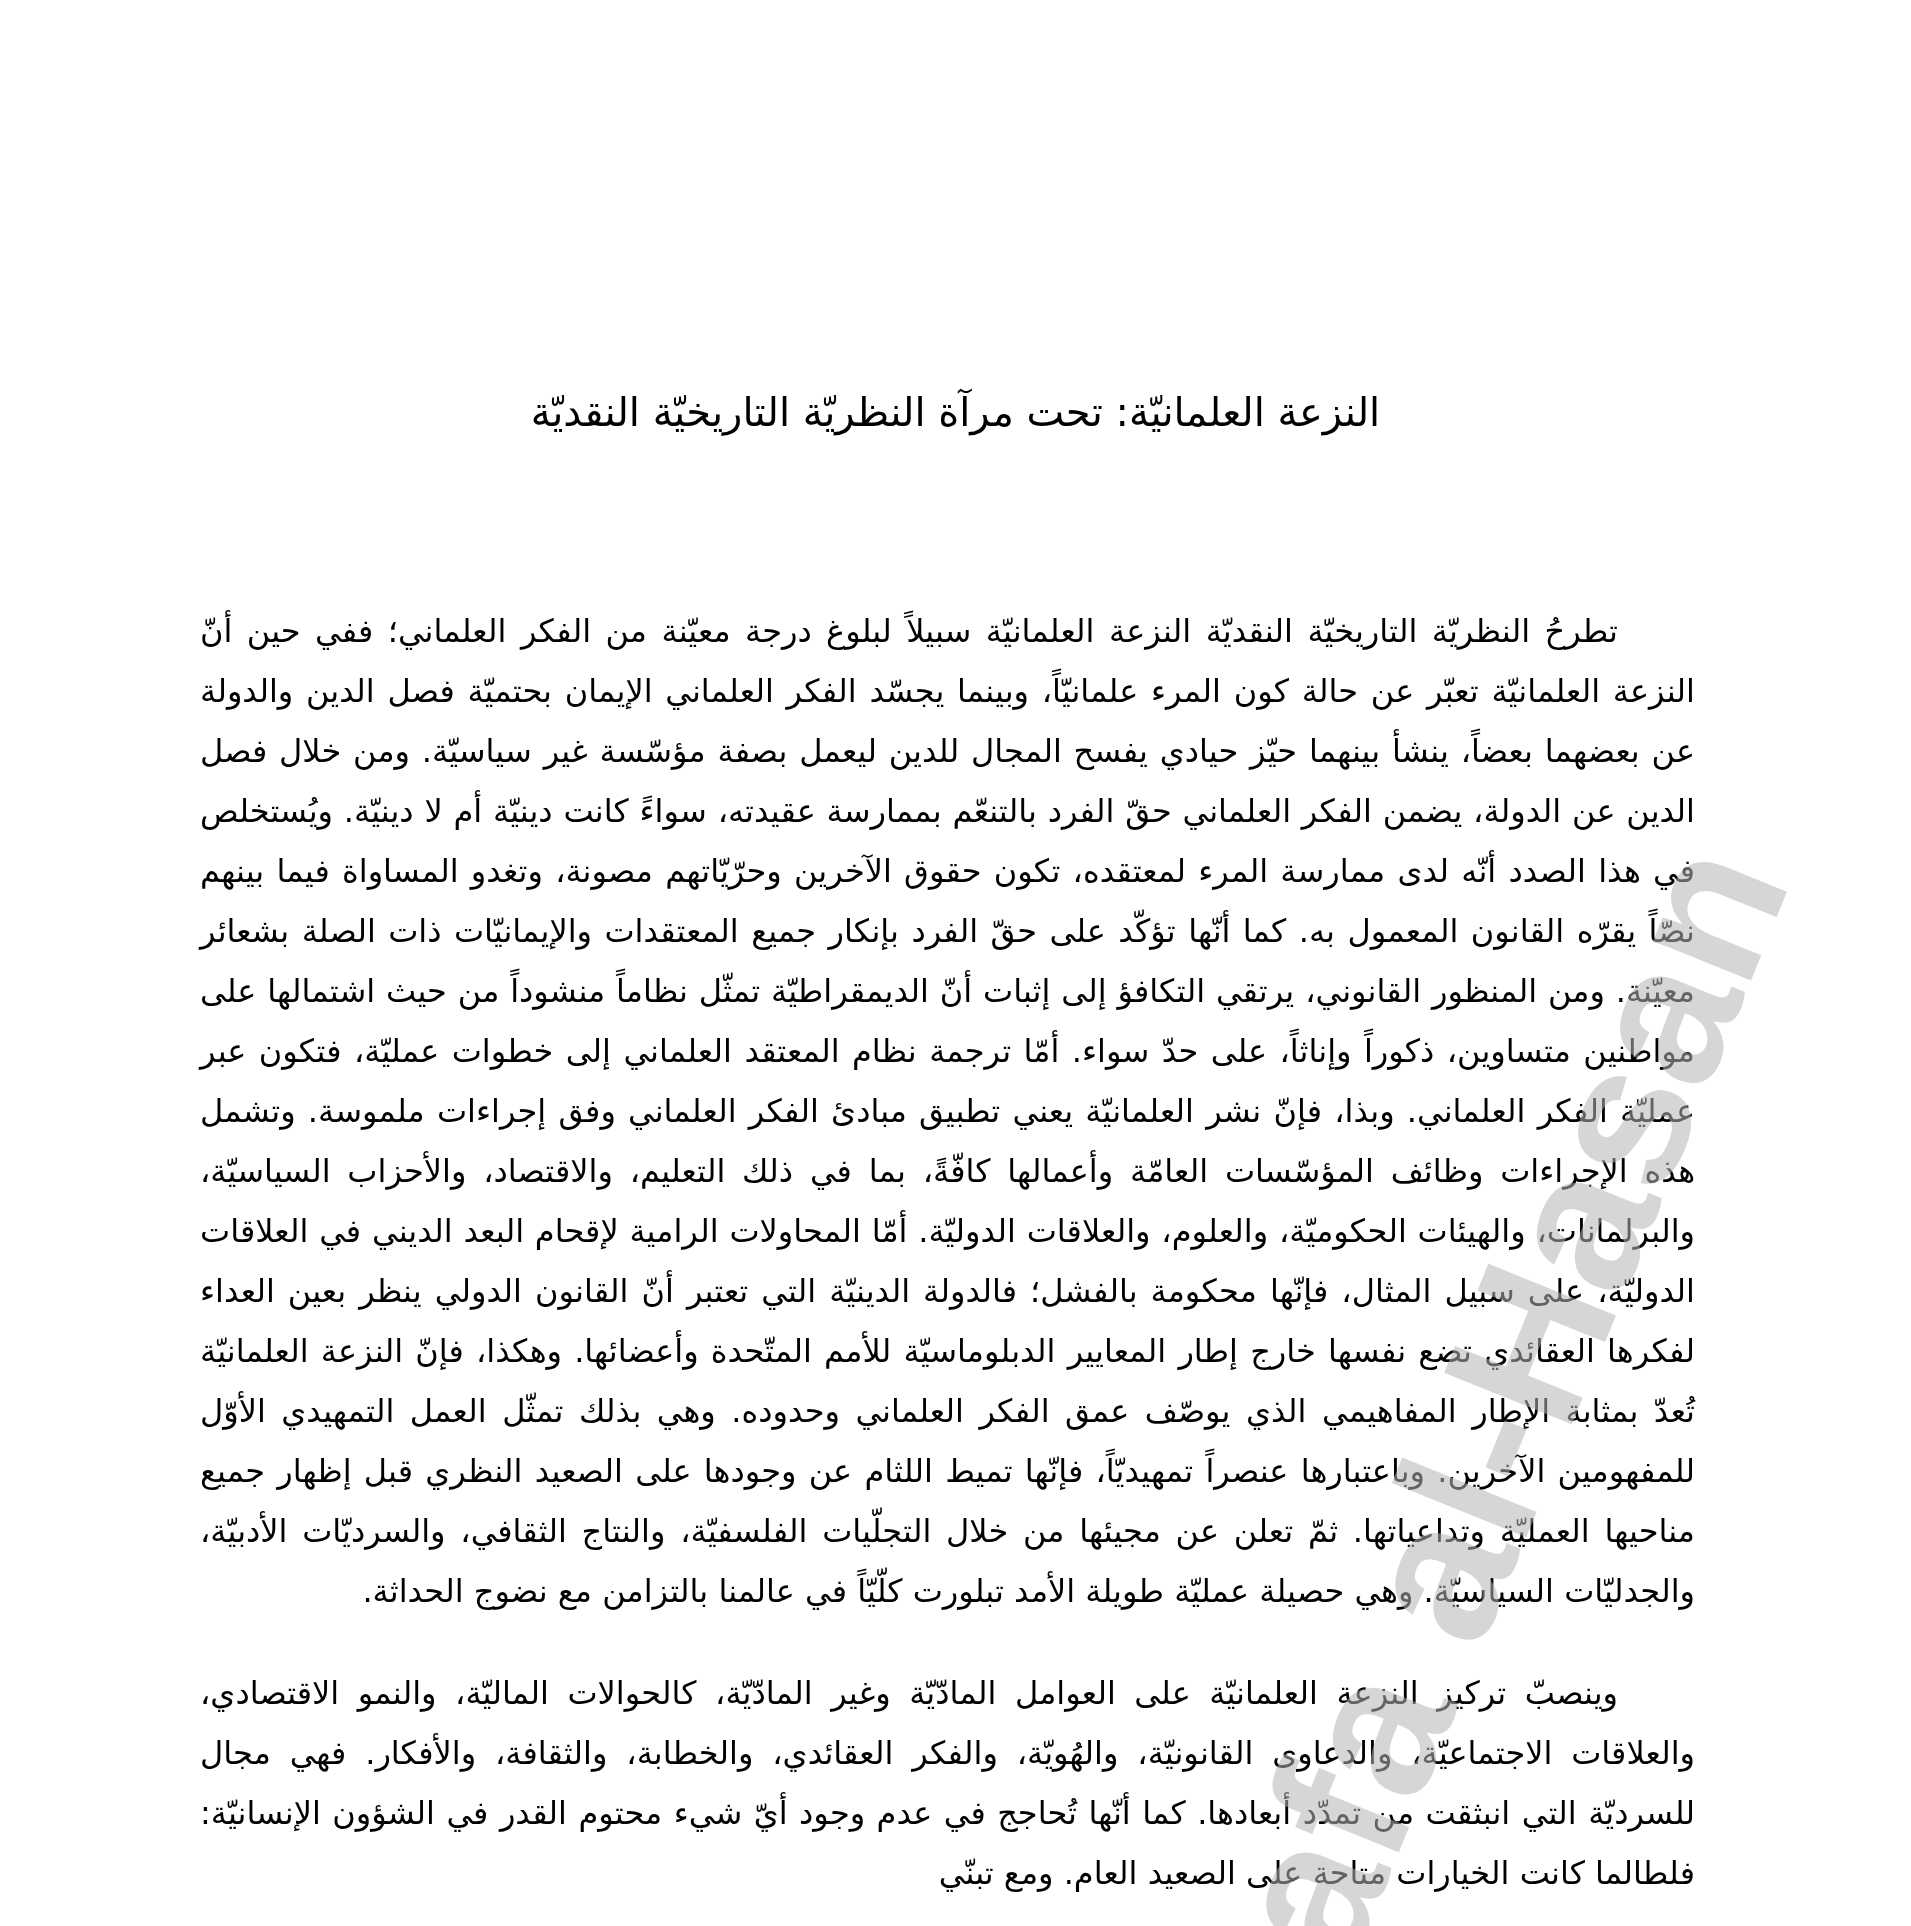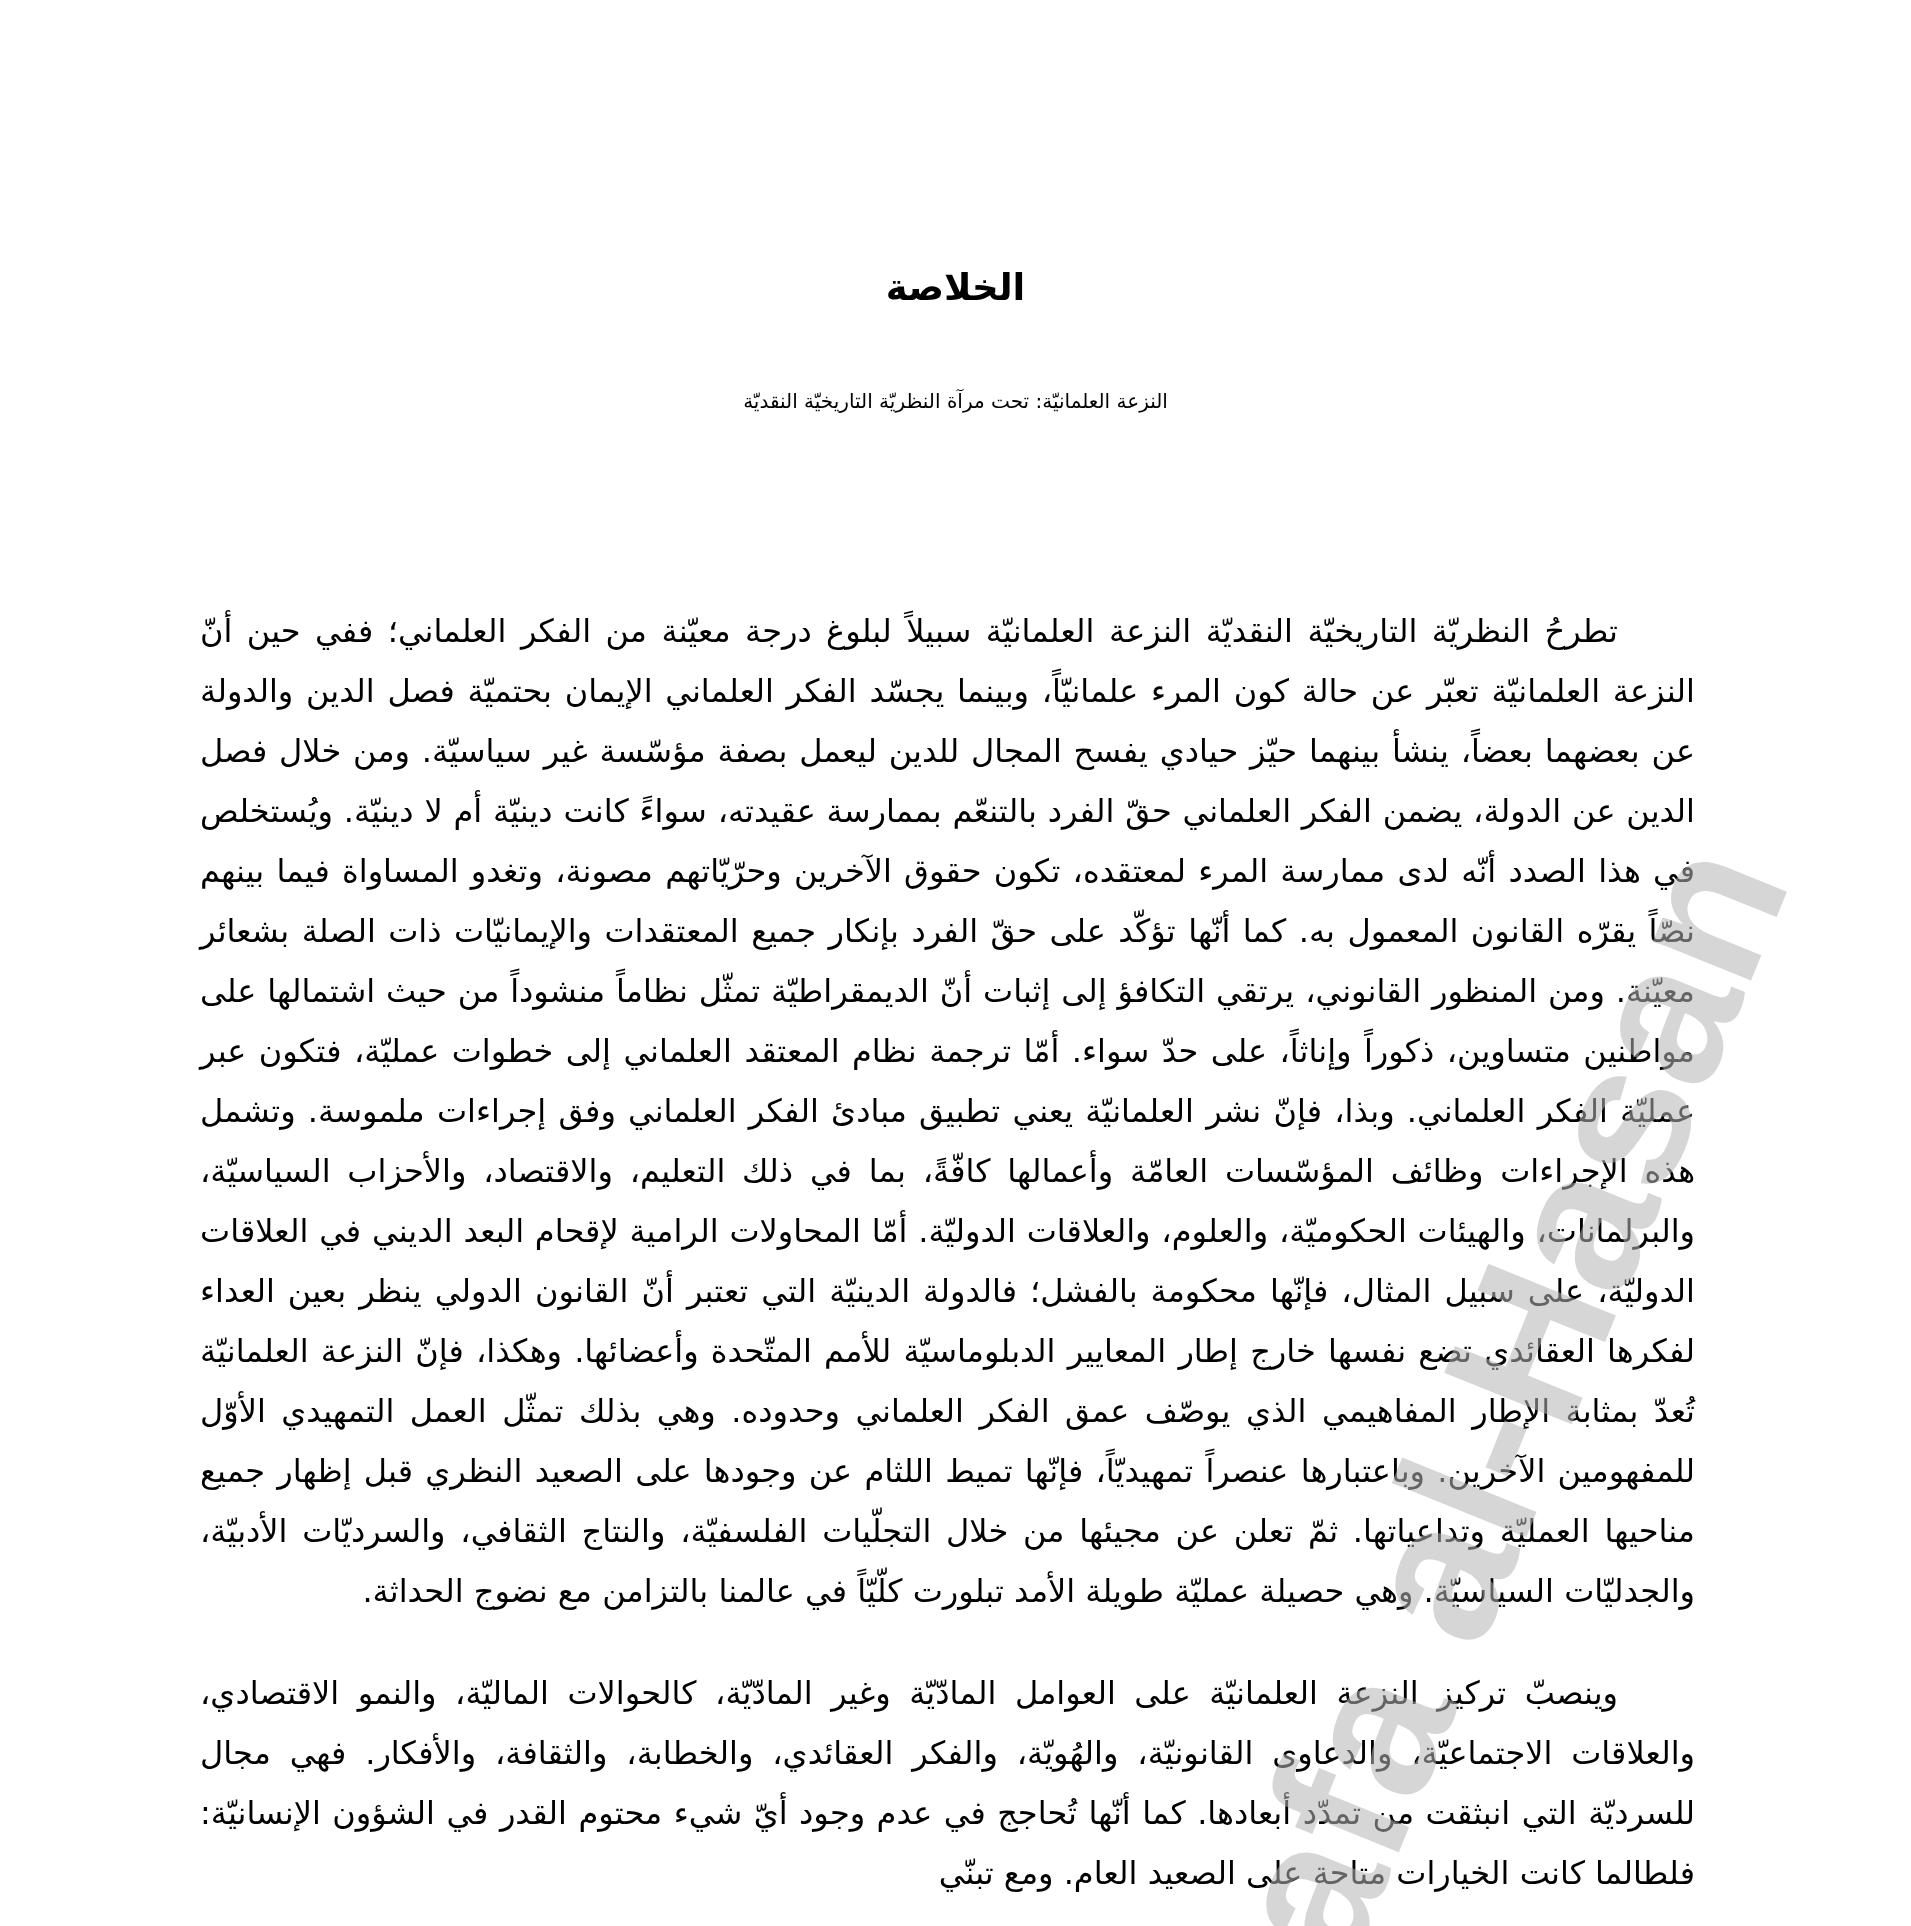--- a/index.html
+++ b/index.html
@@ -7,40 +7,39 @@
     width: 1911px; height: 2703px; position: relative; overflow: hidden;
     font-family: "DejaVu Sans", sans-serif; color: #000;
   }
   .page { position: absolute; inset: 0; direction: rtl; }
   .title {
     position: absolute; top: 266px; left: 0; right: 0; text-align: center;
     font-family: "DejaVu Sans", sans-serif; font-weight: bold; font-size: 37px;
   }
   .subtitle {
     position: absolute; top: 389px; left: 0; right: 0; text-align: center;
-    font-family: "DejaVu Sans", sans-serif; font-size: 20px;
+    font-family: "DejaVu Sans", sans-serif; font-size: 40px;
   }
   .body-text {
     position: absolute; top: 601px; left: 200px; right: 200px;
     font-family: "DejaVu Sans", sans-serif; font-size: 32px; line-height: 60px;
     text-align: justify; text-align-last: right;
   }
   .body-text p { margin: 0 16px 42px 0; text-indent: 77px; }
   .watermark {
     position: absolute; left: 597px; top: 1502px;
     font-family: "Liberation Sans", sans-serif; font-weight: bold; font-size: 200px;
     color: rgba(180,180,180,0.55); transform: rotate(-68deg); transform-origin: center;
     direction: ltr; white-space: nowrap; pointer-events: none;
   }
 </style>
 </head>
 <body>
 
 <div class="page">
-  <div class="title">الخلاصة</div>
   <div class="subtitle">النزعة العلمانيّة: تحت مرآة النظريّة التاريخيّة النقديّة</div>
   <div class="body-text">
     <p>تطرحُ النظريّة التاريخيّة النقديّة النزعة العلمانيّة سبيلاً لبلوغ درجة معيّنة من الفكر العلماني؛ ففي حين أنّ النزعة العلمانيّة تعبّر عن حالة كون المرء علمانيّاً، وبينما يجسّد الفكر العلماني الإيمان بحتميّة فصل الدين والدولة عن بعضهما بعضاً، ينشأ بينهما حيّز حيادي يفسح المجال للدين ليعمل بصفة مؤسّسة غير سياسيّة. ومن خلال فصل الدين عن الدولة، يضمن الفكر العلماني حقّ الفرد بالتنعّم بممارسة عقيدته، سواءً كانت دينيّة أم لا دينيّة. ويُستخلص في هذا الصدد أنّه لدى ممارسة المرء لمعتقده، تكون حقوق الآخرين وحرّيّاتهم مصونة، وتغدو المساواة فيما بينهم نصّاً يقرّه القانون المعمول به. كما أنّها تؤكّد على حقّ الفرد بإنكار جميع المعتقدات والإيمانيّات ذات الصلة بشعائر معيّنة. ومن المنظور القانوني، يرتقي التكافؤ إلى إثبات أنّ الديمقراطيّة تمثّل نظاماً منشوداً من حيث اشتمالها على مواطنين متساوين، ذكوراً وإناثاً، على حدّ سواء. أمّا ترجمة نظام المعتقد العلماني إلى خطوات عمليّة، فتكون عبر عمليّة الفكر العلماني. وبذا، فإنّ نشر العلمانيّة يعني تطبيق مبادئ الفكر العلماني وفق إجراءات ملموسة. وتشمل هذه الإجراءات وظائف المؤسّسات العامّة وأعمالها كافّةً، بما في ذلك التعليم، والاقتصاد، والأحزاب السياسيّة، والبرلمانات، والهيئات الحكوميّة، والعلوم، والعلاقات الدوليّة. أمّا المحاولات الرامية لإقحام البعد الديني في العلاقات الدوليّة، على سبيل المثال، فإنّها محكومة بالفشل؛ فالدولة الدينيّة التي تعتبر أنّ القانون الدولي ينظر بعين العداء لفكرها العقائدي تضع نفسها خارج إطار المعايير الدبلوماسيّة للأمم المتّحدة وأعضائها. وهكذا، فإنّ النزعة العلمانيّة تُعدّ بمثابة الإطار المفاهيمي الذي يوصّف عمق الفكر العلماني وحدوده. وهي بذلك تمثّل العمل التمهيدي الأوّل للمفهومين الآخرين. وباعتبارها عنصراً تمهيديّاً، فإنّها تميط اللثام عن وجودها على الصعيد النظري قبل إظهار جميع مناحيها العمليّة وتداعياتها. ثمّ تعلن عن مجيئها من خلال التجلّيات الفلسفيّة، والنتاج الثقافي، والسرديّات الأدبيّة، والجدليّات السياسيّة. وهي حصيلة عمليّة طويلة الأمد تبلورت كلّيّاً في عالمنا بالتزامن مع نضوج الحداثة.</p>
     <p>وينصبّ تركيز النزعة العلمانيّة على العوامل المادّيّة وغير المادّيّة، كالحوالات الماليّة، والنمو الاقتصادي، والعلاقات الاجتماعيّة، والدعاوى القانونيّة، والهُويّة، والفكر العقائدي، والخطابة، والثقافة، والأفكار. فهي مجال للسرديّة التي انبثقت من تمدّد أبعادها. كما أنّها تُحاجج في عدم وجود أيّ شيء محتوم القدر في الشؤون الإنسانيّة: فلطالما كانت الخيارات متاحة على الصعيد العام. ومع تبنّي</p>
   </div>
   <div class="watermark">Mustafa al-Hasan</div>
 
 </div>
 
 

